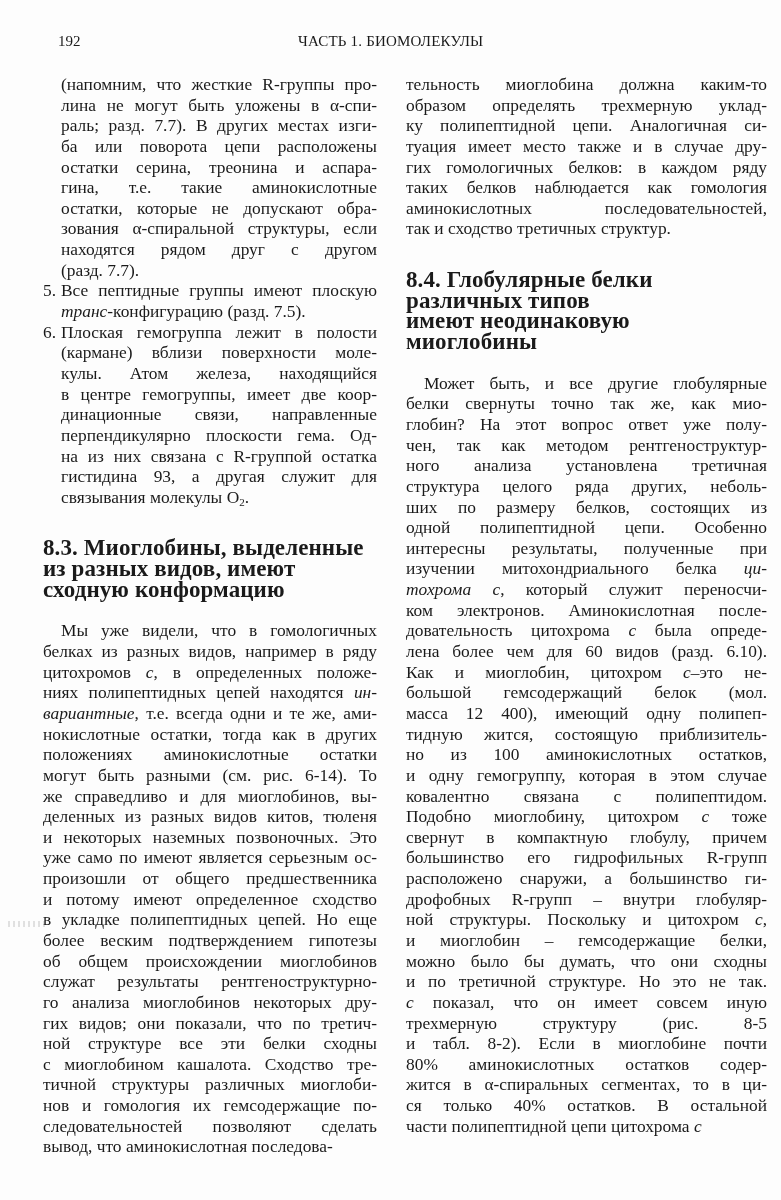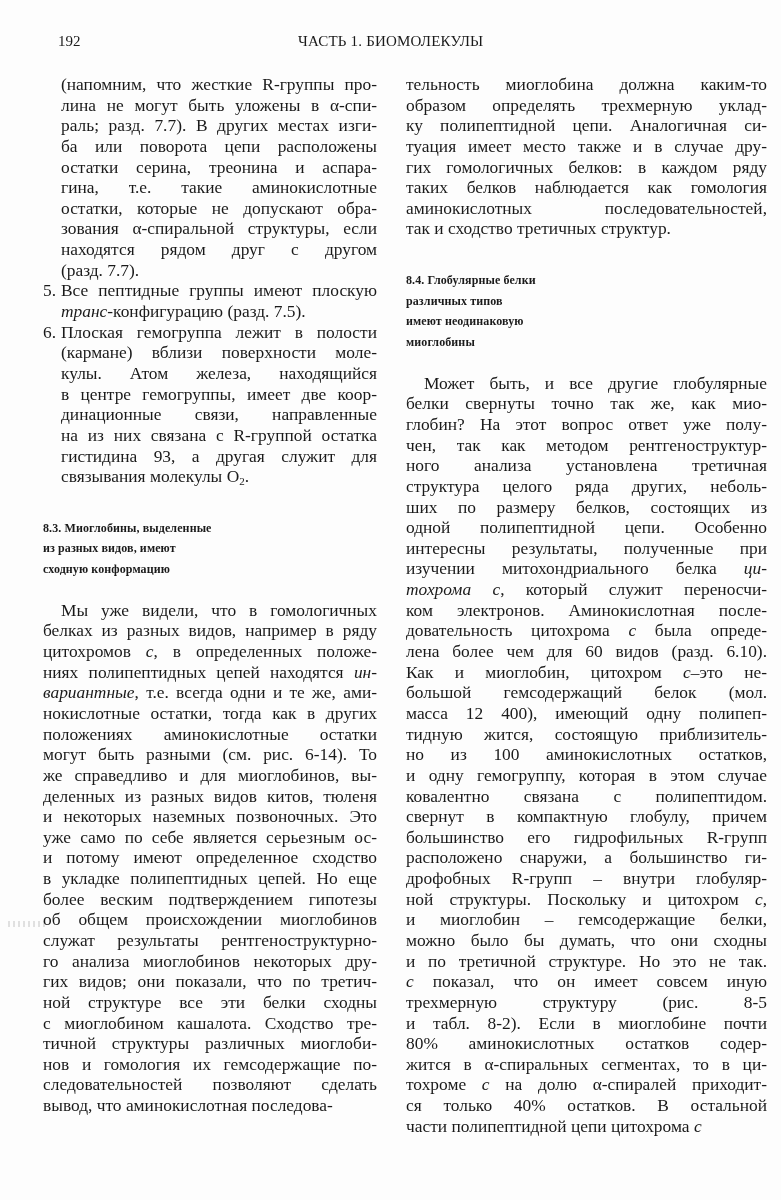--- a/index.html
+++ b/index.html
@@ -27,21 +27,21 @@
 
   .line { white-space: nowrap; display: block; text-align: justify; text-align-last: justify; height: 20.65px; }
   .line.last { text-align-last: left; }
   .indent-block { padding-left: 18px; }
   .item { position: relative; padding-left: 18px; }
   .item-num { position: absolute; left: 0; top: 0; }
   .first-indent { padding-left: 18px; font-family: Liberation Serif, serif; }
 
   .heading {
     font-weight: bold;
-    font-size: 12px;
+    font-size: 23px;
     line-height: 20.5px;
     letter-spacing: 0.1px;
   }
   .heading .line { text-align: left; text-align-last: left; }
   .gap-before-heading { height: 31px; }
   .gap-after-heading { height: 20px; }
 
   i { font-style: italic; }
   sub { font-size: 11px; vertical-align: -3px; line-height: 0; }
 
@@ -83,20 +83,21 @@
       </div>
   </div>
   <div class="item">
     <span class="item-num">6.</span>
     <div>
         <span class="line">Плоская гемогруппа лежит в полости</span>
         <span class="line">(кармане) вблизи поверхности моле-</span>
         <span class="line">кулы. Атом железа, находящийся</span>
         <span class="line">в центре гемогруппы, имеет две коор-</span>
         <span class="line">динационные связи, направленные</span>
+        <span class="line">перпендикулярно плоскости гема. Од-</span>
         <span class="line">на из них связана с R-группой остатка</span>
         <span class="line">гистидина 93, а другая служит для</span>
         <span class="line last">связывания молекулы O<sub>2</sub>.</span>
       </div>
   </div>
 
   <div class="gap-before-heading"></div>
   <div class="heading">
       <span class="line">8.3. Миоглобины, выделенные</span>
       <span class="line">из разных видов, имеют</span>
@@ -108,21 +109,22 @@
       <span class="line">белках из разных видов, например в ряду</span>
       <span class="line">цитохромов <i>c</i>, в определенных положе-</span>
       <span class="line">ниях полипептидных цепей находятся <i>ин-</i></span>
       <span class="line"><i>вариантные</i>, т.е. всегда одни и те же, ами-</span>
       <span class="line">нокислотные остатки, тогда как в других</span>
       <span class="line">положениях аминокислотные остатки</span>
       <span class="line">могут быть разными (см. рис. 6-14). То</span>
       <span class="line">же справедливо и для миоглобинов, вы-</span>
       <span class="line">деленных из разных видов китов, тюленя</span>
       <span class="line">и некоторых наземных позвоночных. Это</span>
-      <span class="line">уже само по себе является серьезным ос-</span>
+      <span class="line">уже само по имеют является серьезным ос-</span>
+      <span class="line">произошли от общего предшественника</span>
       <span class="line">и потому имеют определенное сходство</span>
       <span class="line">в укладке полипептидных цепей. Но еще</span>
       <span class="line">более веским подтверждением гипотезы</span>
       <span class="line">об общем происхождении миоглобинов</span>
       <span class="line">служат результаты рентгеноструктурно-</span>
       <span class="line">го анализа миоглобинов некоторых дру-</span>
       <span class="line">гих видов; они показали, что по третич-</span>
       <span class="line">ной структуре все эти белки сходны</span>
       <span class="line">с миоглобином кашалота. Сходство тре-</span>
       <span class="line">тичной структуры различных миоглоби-</span>
@@ -167,30 +169,30 @@
       <span class="line">ком электронов. Аминокислотная после-</span>
       <span class="line">довательность цитохрома <i>c</i> была опреде-</span>
       <span class="line">лена более чем для 60 видов (разд. 6.10).</span>
       <span class="line">Как и миоглобин, цитохром <i>c</i>–это не-</span>
       <span class="line">большой гемсодержащий белок (мол.</span>
       <span class="line">масса 12 400), имеющий одну полипеп-</span>
       <span class="line">тидную жится, состоящую приблизитель-</span>
       <span class="line">но из 100 аминокислотных остатков,</span>
       <span class="line">и одну гемогруппу, которая в этом случае</span>
       <span class="line">ковалентно связана с полипептидом.</span>
+      <span class="line">Подобно миоглобину, цитохром <i>c</i> тоже</span>
       <span class="line">свернут в компактную глобулу, причем</span>
       <span class="line">большинство его гидрофильных R-групп</span>
       <span class="line">расположено снаружи, а большинство ги-</span>
       <span class="line">дрофобных R-групп – внутри глобуляр-</span>
       <span class="line">ной структуры. Поскольку и цитохром <i>c</i>,</span>
       <span class="line">и миоглобин – гемсодержащие белки,</span>
       <span class="line">можно было бы думать, что они сходны</span>
       <span class="line">и по третичной структуре. Но это не так.</span>
       <span class="line"><i>c</i> показал, что он имеет совсем иную</span>
       <span class="line">трехмерную структуру (рис. 8-5</span>
       <span class="line">и табл. 8-2). Если в миоглобине почти</span>
       <span class="line">80% аминокислотных остатков содер-</span>
       <span class="line">жится в α-спиральных сегментах, то в ци-</span>
-      <span class="line">тохроме <i>c</i> на долю α-спиралей приходит-</span>
       <span class="line">ся только 40% остатков. В остальной</span>
       <span class="line last">части полипептидной цепи цитохрома <i>c</i></span>
     </div>
 </div>
 
 </body></html>

